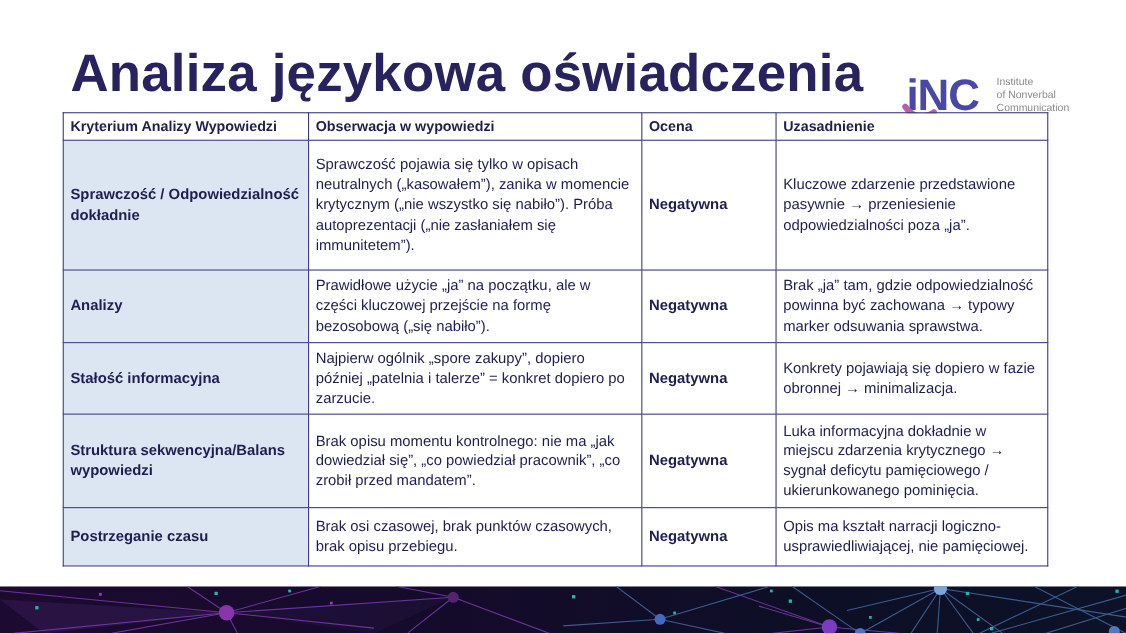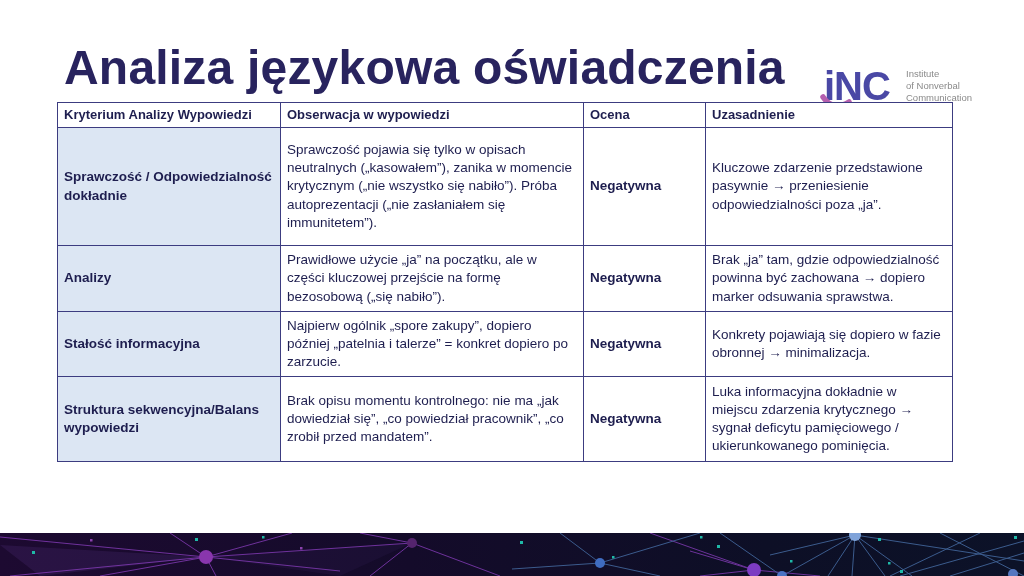--- a/index.html
+++ b/index.html
@@ -83,33 +83,39 @@
   <tr class="row-0">
     <td class="criterion">Sprawczość / Odpowiedzialność dokładnie</td>
     <td class="observation">Sprawczość pojawia się tylko w opisach neutralnych („kasowałem”), zanika w momencie krytycznym („nie wszystko się nabiło”). Próba autoprezentacji („nie zasłaniałem się immunitetem”).</td>
     <td class="assessment">Negatywna</td>
     <td class="justification">Kluczowe zdarzenie przedstawione pasywnie → przeniesienie odpowiedzialności poza „ja”.</td>
   </tr>
   <tr class="row-1">
     <td class="criterion">Analizy</td>
     <td class="observation">Prawidłowe użycie „ja” na początku, ale w części kluczowej przejście na formę bezosobową („się nabiło”).</td>
     <td class="assessment">Negatywna</td>
-    <td class="justification">Brak „ja” tam, gdzie odpowiedzialność powinna być zachowana → dopiero marker odsuwania sprawstwa.</td>
+    <td class="justification">Brak „ja” tam, gdzie odpowiedzialność powinna być zachowana → typowy marker odsuwania sprawstwa.</td>
   </tr>
   <tr class="row-2">
     <td class="criterion">Stałość informacyjna</td>
     <td class="observation">Najpierw ogólnik „spore zakupy”, dopiero później „patelnia i talerze” = konkret dopiero po zarzucie.</td>
     <td class="assessment">Negatywna</td>
     <td class="justification">Konkrety pojawiają się dopiero w fazie obronnej → minimalizacja.</td>
   </tr>
   <tr class="row-3">
     <td class="criterion">Struktura sekwencyjna/Balans wypowiedzi</td>
     <td class="observation">Brak opisu momentu kontrolnego: nie ma „jak dowiedział się”, „co powiedział pracownik”, „co zrobił przed mandatem”.</td>
     <td class="assessment">Negatywna</td>
     <td class="justification">Luka informacyjna dokładnie w miejscu zdarzenia krytycznego → sygnał deficytu pamięciowego / ukierunkowanego pominięcia.</td>
+  </tr>
+  <tr class="row-4">
+    <td class="criterion">Postrzeganie czasu</td>
+    <td class="observation">Brak osi czasowej, brak punktów czasowych, brak opisu przebiegu.</td>
+    <td class="assessment">Negatywna</td>
+    <td class="justification">Opis ma kształt narracji logiczno-usprawiedliwiającej, nie pamięciowej.</td>
   </tr>
 </tbody>
   </table>
 
 <div class="footer">
   <svg width="1024" height="43" viewBox="0 0 1024 43" preserveAspectRatio="none">
     <defs>
       <linearGradient id="fg" x1="0" y1="0" x2="1" y2="0">
         <stop offset="0" stop-color="#1d0a31"></stop>
         <stop offset="0.4" stop-color="#140b2a"></stop>

